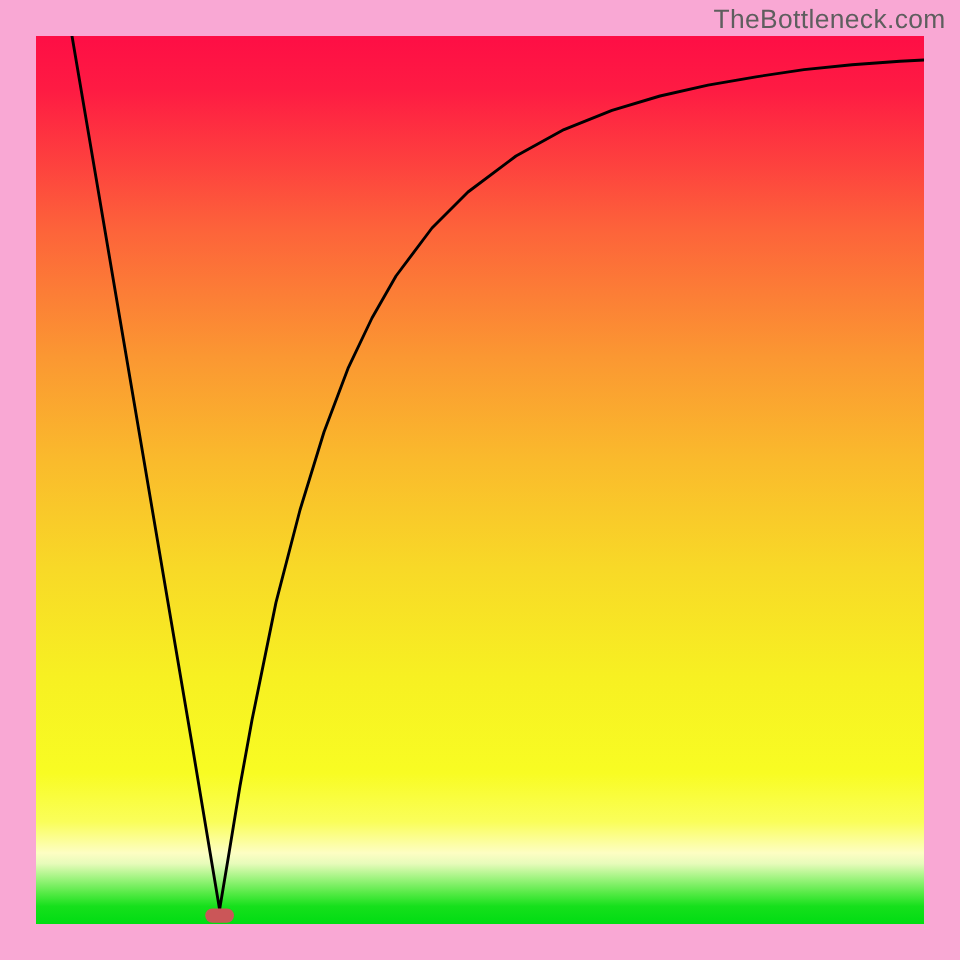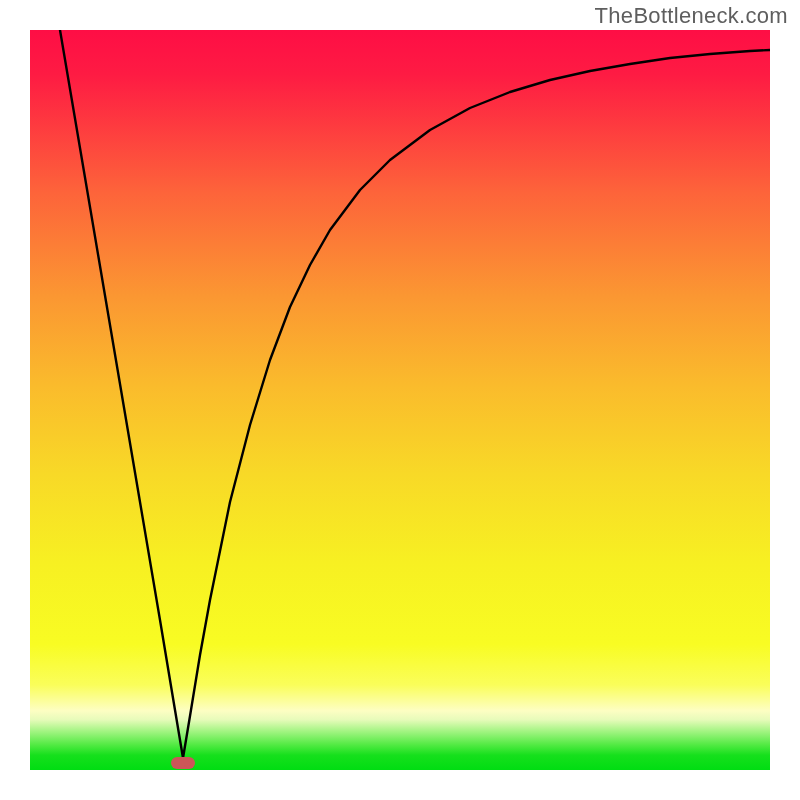--- a/index.html
+++ b/index.html
@@ -7,21 +7,21 @@
     padding: 0;
     width: 800px;
     height: 800px;
     background: #000;
     overflow: hidden;
     font-family: Arial, Helvetica, sans-serif;
   }
   .outer-frame {
     width: 800px;
     height: 800px;
-    background: #ffffff;
+    background: #f9a8d4;
     position: relative;
   }
   .watermark {
     position: absolute;
     top: 3px;
     right: 12px;
     color: #5e5e5e;
     font-size: 22px;
     font-weight: 500;
     letter-spacing: 0.3px;

